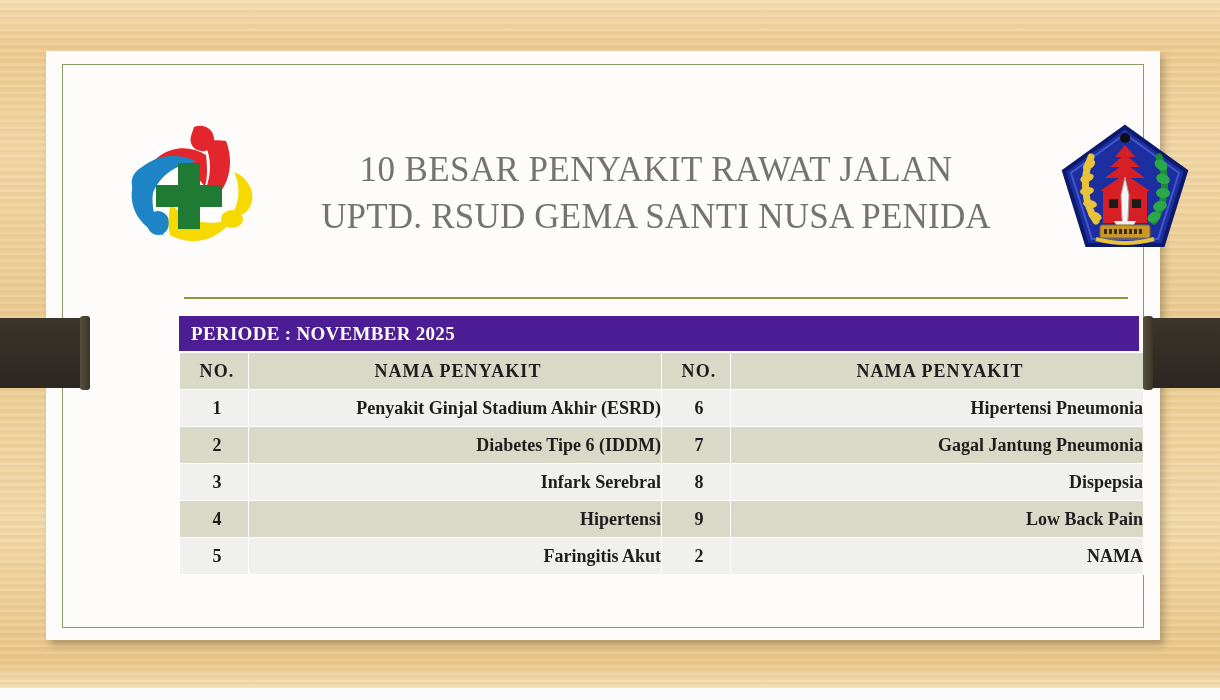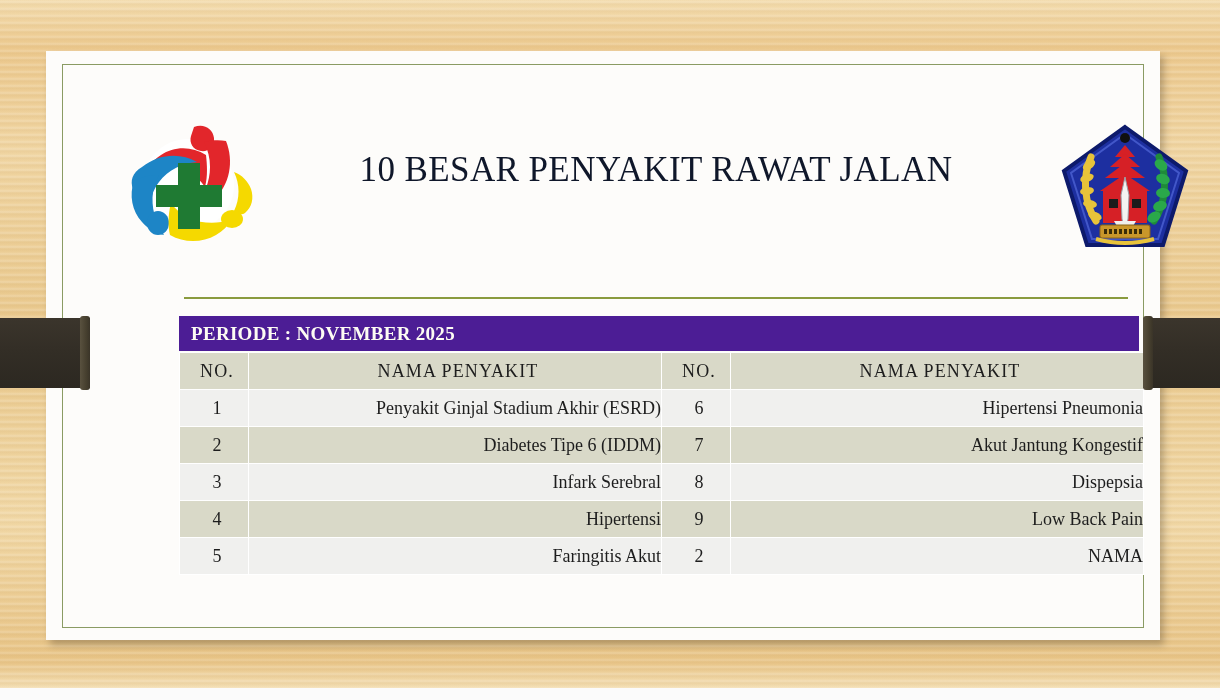--- a/index.html
+++ b/index.html
@@ -107,21 +107,21 @@
     width: 134px;
     height: 134px;
   }
 
   .title-block {
     position: absolute;
     left: 215px;
     top: 96px;
     width: 790px;
     text-align: center;
-    color: #0f172a;
+    color: #737373;
     font-family: "Liberation Serif", serif;
     font-size: 35px;
     line-height: 1.33;
     letter-spacing: 0.4px;
     white-space: nowrap;
   }
   .title-line { display: block; }
   .title-line-2 { letter-spacing: 0.2px; }
 
   .divider {
@@ -162,21 +162,21 @@
     border-collapse: separate;
     border-spacing: 1px;
     width: 960px;
     table-layout: fixed;
     background: #ffffff;
   }
   table.dz td, table.dz th {
     height: 36px;
     padding: 0 0 0 6px;
     font-family: "Liberation Serif", serif;
-    font-weight: normal;
+    font-weight: bold;
     font-size: 18px;
     color: #1d1d1d;
     vertical-align: middle;
     box-sizing: border-box;
   }
   .col-no  { width: 68px; }
   .col-nm  { width: 412px; }
 
   th.hd {
     background: #d9d9c8;
@@ -279,20 +279,21 @@
             <rect x="71" y="108" width="3" height="5"></rect>
             <rect x="76" y="108" width="3" height="5"></rect>
             <rect x="81" y="108" width="3" height="5"></rect>
           </g>
           <path d="M38 118 Q67 126 96 118" stroke="#e8c33a" stroke-width="4" fill="none"></path>
         </svg>
       </div>
 
       <div class="title-block">
         <span class="title-line title-line-1">10 BESAR PENYAKIT RAWAT JALAN</span>
+        <span class="title-line title-line-2">UPTD. RSUD GEMA SANTI NUSA PENIDA</span>
       </div>
 
       <div class="divider"></div>
     </div>
 
     <div class="period-bar">PERIODE : NOVEMBER 2025</div>
 
     <div class="table-wrap">
       <table class="dz">
         <colgroup>
@@ -313,21 +314,21 @@
           <tr>
             <td class="num">1</td>
             <td class="nm">Penyakit Ginjal Stadium Akhir (ESRD)</td>
             <td class="num">6</td>
             <td class="nm">Hipertensi Pneumonia</td>
           </tr>
           <tr class="alt">
             <td class="num">2</td>
             <td class="nm">Diabetes Tipe 6 (IDDM)</td>
             <td class="num">7</td>
-            <td class="nm">Akut Jantung Kongestif</td>
+            <td class="nm">Gagal Jantung Pneumonia</td>
           </tr>
           <tr>
             <td class="num">3</td>
             <td class="nm">Infark Serebral</td>
             <td class="num">8</td>
             <td class="nm">Dispepsia</td>
           </tr>
           <tr class="alt">
             <td class="num">4</td>
             <td class="nm"> Hipertensi</td>

